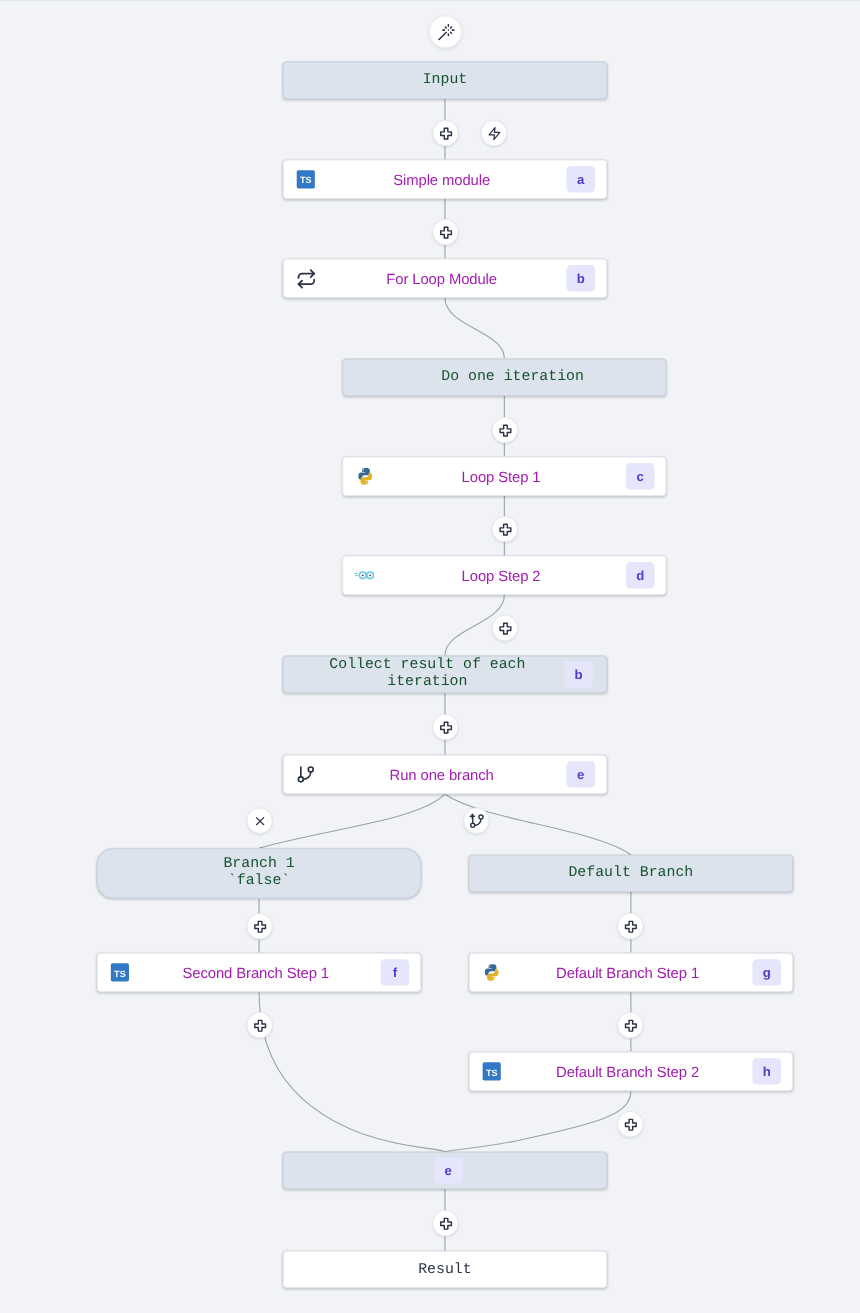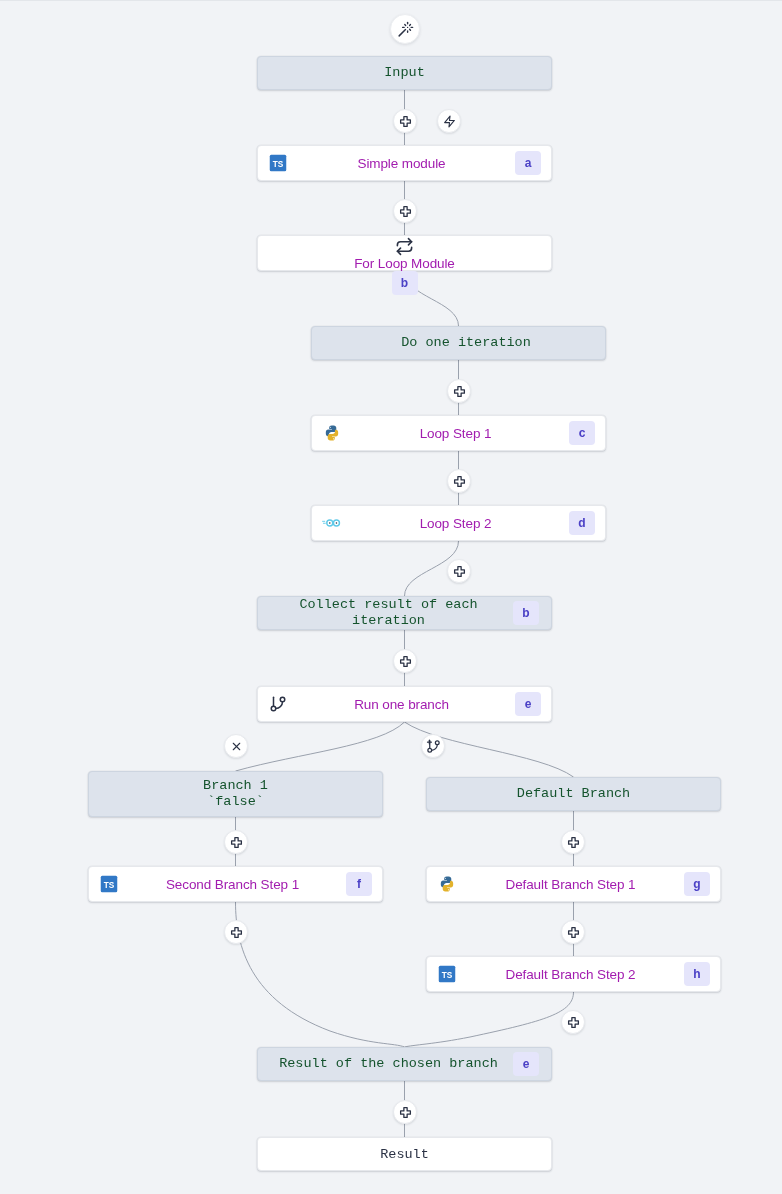--- a/index.html
+++ b/index.html
@@ -203,21 +203,21 @@
       <div class="node module" style="left: 257px; top: 144px; width: 295px; height: 36px;">
         <span class="node-icon">
           <svg width="18" height="18" viewBox="0 0 24 24">
             <rect x="1" y="1" width="22" height="22" rx="2" fill="#3178c6"></rect>
             <text x="12" y="17" font-family="Liberation Sans, sans-serif" font-size="11" font-weight="bold" fill="#ffffff" text-anchor="middle">TS</text>
           </svg>
         </span>
         <span class="node-label">Simple module</span>
         <span class="badge">a</span>
       </div>
-      <div class="node module" style="left: 257px; top: 234px; width: 295px; height: 36px; flex-direction: column;">
+      <div class="node module" style="left: 257px; top: 234px; width: 295px; height: 36px;">
         <span class="node-icon">
           <svg width="19" height="19" viewBox="0 0 24 24" fill="none" stroke="#2b3245" stroke-width="2" stroke-linecap="round" stroke-linejoin="round">
             <path d="m17 2 4 4-4 4"></path>
             <path d="M3 11v-1a4 4 0 0 1 4-4h14"></path>
             <path d="m7 22-4-4 4-4"></path>
             <path d="M21 13v1a4 4 0 0 1-4 4H3"></path>
           </svg>
         </span>
         <span class="node-label">For Loop Module</span>
         <span class="badge">b</span>
@@ -260,21 +260,21 @@
           <svg width="18" height="18" viewBox="0 0 24 24" fill="none" stroke="#2b3245" stroke-width="2" stroke-linecap="round" stroke-linejoin="round">
             <line x1="6" y1="3" x2="6" y2="15"></line>
             <circle cx="18" cy="6" r="3"></circle>
             <circle cx="6" cy="18" r="3"></circle>
             <path d="M18 9a9 9 0 0 1-9 9"></path>
           </svg>
         </span>
         <span class="node-label">Run one branch</span>
         <span class="badge">e</span>
       </div>
-      <div class="node frame" style="left: 88px; top: 770px; width: 295px; height: 46px;">
+      <div class="node frame" style="left: 88px; top: 770px; width: 295px; height: 46px; border-radius: 15px;">
         <span class="node-label">Branch 1
 `false`</span>
       </div>
       <div class="node frame" style="left: 426px; top: 776px; width: 295px; height: 34px;">
         <span class="node-label">Default Branch</span>
       </div>
       <div class="node module" style="left: 88px; top: 865px; width: 295px; height: 36px;">
         <span class="node-icon">
           <svg width="18" height="18" viewBox="0 0 24 24">
             <rect x="1" y="1" width="22" height="22" rx="2" fill="#3178c6"></rect>
@@ -298,21 +298,20 @@
         <span class="node-icon">
           <svg width="18" height="18" viewBox="0 0 24 24">
             <rect x="1" y="1" width="22" height="22" rx="2" fill="#3178c6"></rect>
             <text x="12" y="17" font-family="Liberation Sans, sans-serif" font-size="11" font-weight="bold" fill="#ffffff" text-anchor="middle">TS</text>
           </svg>
         </span>
         <span class="node-label">Default Branch Step 2</span>
         <span class="badge">h</span>
       </div>
       <div class="node frame" style="left: 257px; top: 1046px; width: 295px; height: 34px;">
-        <span class="node-label">Result of the chosen branch</span>
         <span class="badge">e</span>
       </div>
       <div class="node terminal" style="left: 257px; top: 1136px; width: 295px; height: 34px;">
         <span class="node-label">Result</span>
       </div>
     </div>
 
   <div id="button-layer">
       <div class="circ-btn" style="left: 393px; top: 108px;">
         <span style="display: flex; align-items: center; justify-content: center;">

